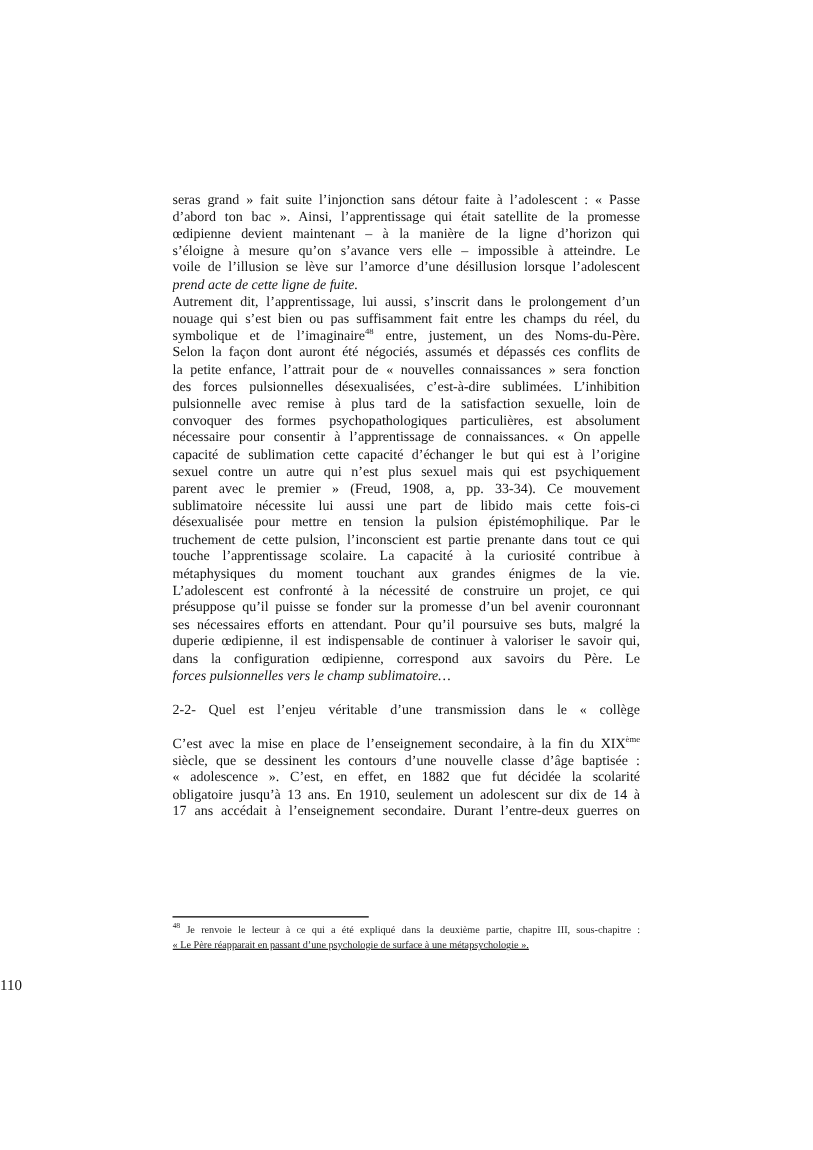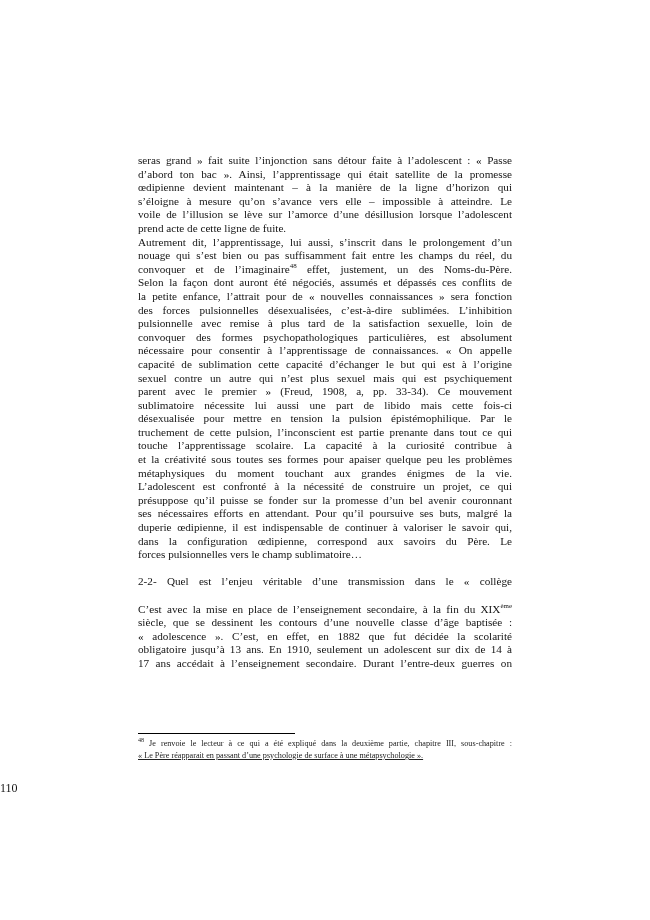--- a/index.html
+++ b/index.html
@@ -28,21 +28,21 @@
       font-size: 11.2px;
     }
     .body-block { top: 154px; }
     .line {
       height: 13.6px;
       line-height: 13.6px;
       text-align: justify;
       text-align-last: justify;
       overflow: hidden;
     }
-    .line.last { text-align-last: left; }
+    .line.last { text-align-last: left; font-style: italic; }
     .blank { height: 13.6px; }
     .sup {
       font-size: 0.62em;
       vertical-align: super;
       line-height: 0;
     }
     .footnote-rule {
       position: absolute;
       left: 138px;
       top: 733px;
@@ -91,36 +91,35 @@
     <div class="line">seras grand&nbsp;» fait suite l’injonction sans détour faite à l’adolescent&nbsp;: «&nbsp;Passe</div>
     <div class="line">d’abord ton bac&nbsp;». Ainsi, l’apprentissage qui était satellite de la promesse</div>
     <div class="line">œdipienne devient maintenant – à la manière de la ligne d’horizon qui</div>
     <div class="line">s’éloigne à mesure qu’on s’avance vers elle – impossible à atteindre. Le</div>
     <div class="line">voile de l’illusion se lève sur l’amorce d’une désillusion lorsque l’adolescent</div>
     <div class="line last">prend acte de cette ligne de fuite.</div>
 
     <div class="line">Autrement dit, l’apprentissage, lui aussi, s’inscrit dans le prolongement d’un</div>
     <div class="line">nouage qui s’est bien ou pas suffisamment fait entre les champs du réel, du</div>
     <div class="line">
-      <span>convoquer et de l’imaginaire</span><span class="sup">48</span><span> effet, justement, un des Noms-du-Père.</span>
+      <span>symbolique et de l’imaginaire</span><span class="sup">48</span><span> entre, justement, un des Noms-du-Père.</span>
     </div>
     <div class="line">Selon la façon dont auront été négociés, assumés et dépassés ces conflits de</div>
     <div class="line">la petite enfance, l’attrait pour de «&nbsp;nouvelles connaissances&nbsp;» sera fonction</div>
     <div class="line">des forces pulsionnelles désexualisées, c’est-à-dire sublimées. L’inhibition</div>
     <div class="line">pulsionnelle avec remise à plus tard de la satisfaction sexuelle, loin de</div>
     <div class="line">convoquer des formes psychopathologiques particulières, est absolument</div>
     <div class="line">nécessaire pour consentir à l’apprentissage de connaissances. «&nbsp;On appelle</div>
     <div class="line">capacité de sublimation cette capacité d’échanger le but qui est à l’origine</div>
     <div class="line">sexuel contre un autre qui n’est plus sexuel mais qui est psychiquement</div>
     <div class="line">parent avec le premier&nbsp;» (Freud, 1908, a, pp. 33-34). Ce mouvement</div>
     <div class="line">sublimatoire nécessite lui aussi une part de libido mais cette fois-ci</div>
     <div class="line">désexualisée pour mettre en tension la pulsion épistémophilique. Par le</div>
     <div class="line">truchement de cette pulsion, l’inconscient est partie prenante dans tout ce qui</div>
     <div class="line">touche l’apprentissage scolaire. La capacité à la curiosité contribue à</div>
-    <div class="line">et la créativité sous toutes ses formes pour apaiser quelque peu les problèmes</div>
     <div class="line">métaphysiques du moment touchant aux grandes énigmes de la vie.</div>
     <div class="line">L’adolescent est confronté à la nécessité de construire un projet, ce qui</div>
     <div class="line">présuppose qu’il puisse se fonder sur la promesse d’un bel avenir couronnant</div>
     <div class="line">ses nécessaires efforts en attendant. Pour qu’il poursuive ses buts, malgré la</div>
     <div class="line">duperie œdipienne, il est indispensable de continuer à valoriser le savoir qui,</div>
     <div class="line">dans la configuration œdipienne, correspond aux savoirs du Père. Le</div>
     <div class="line last">forces pulsionnelles vers le champ sublimatoire…</div>
 
     <div class="blank"></div>
 

